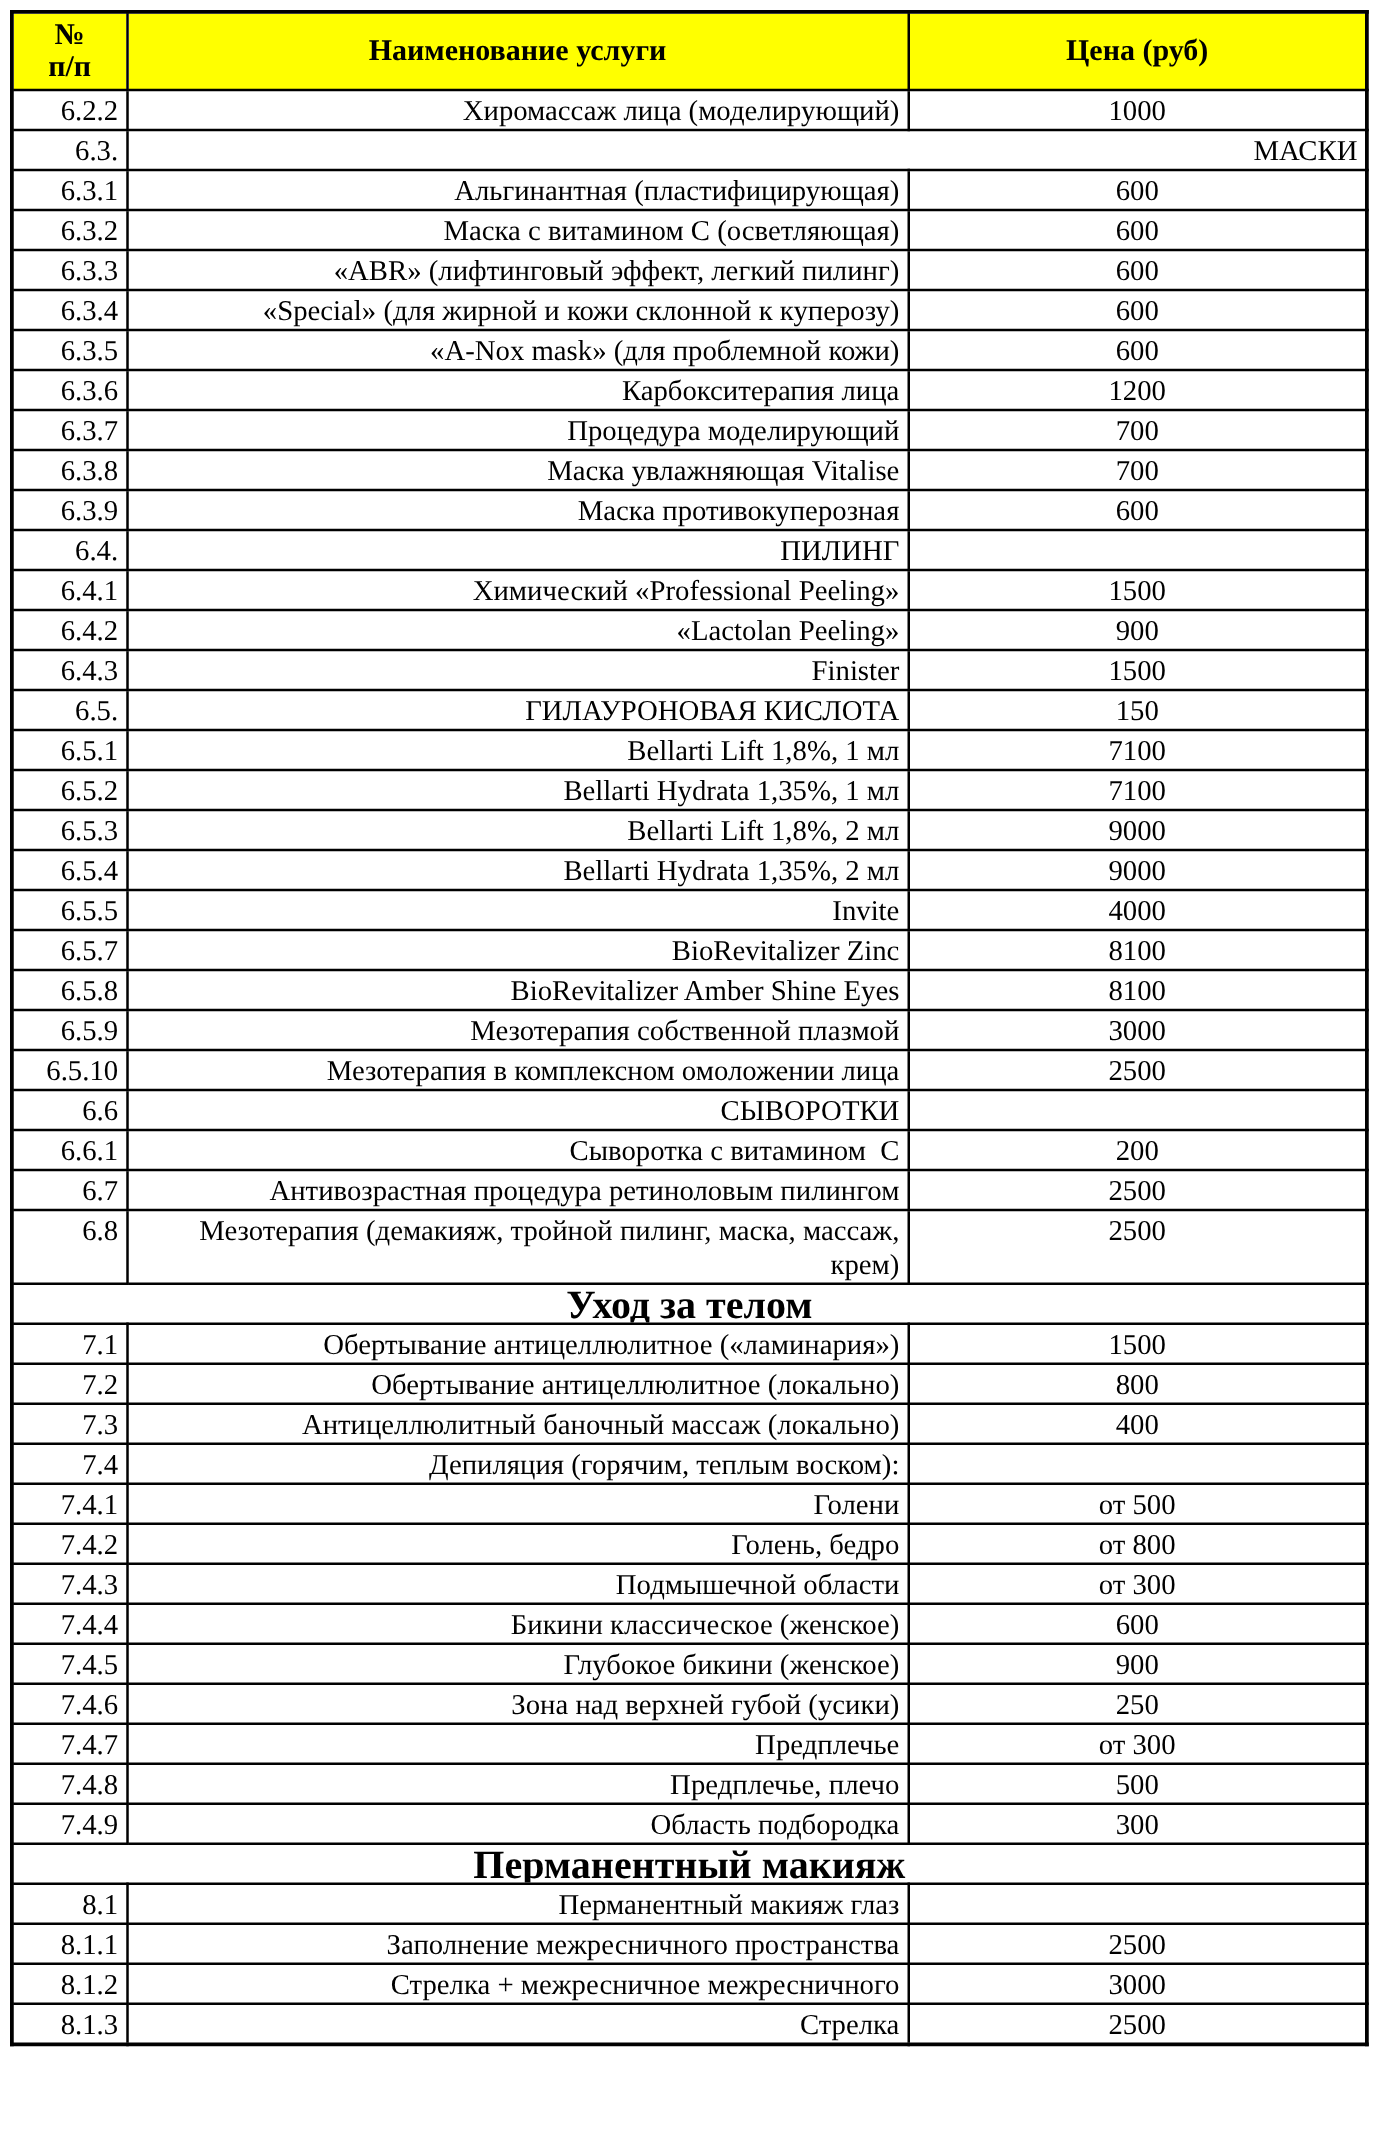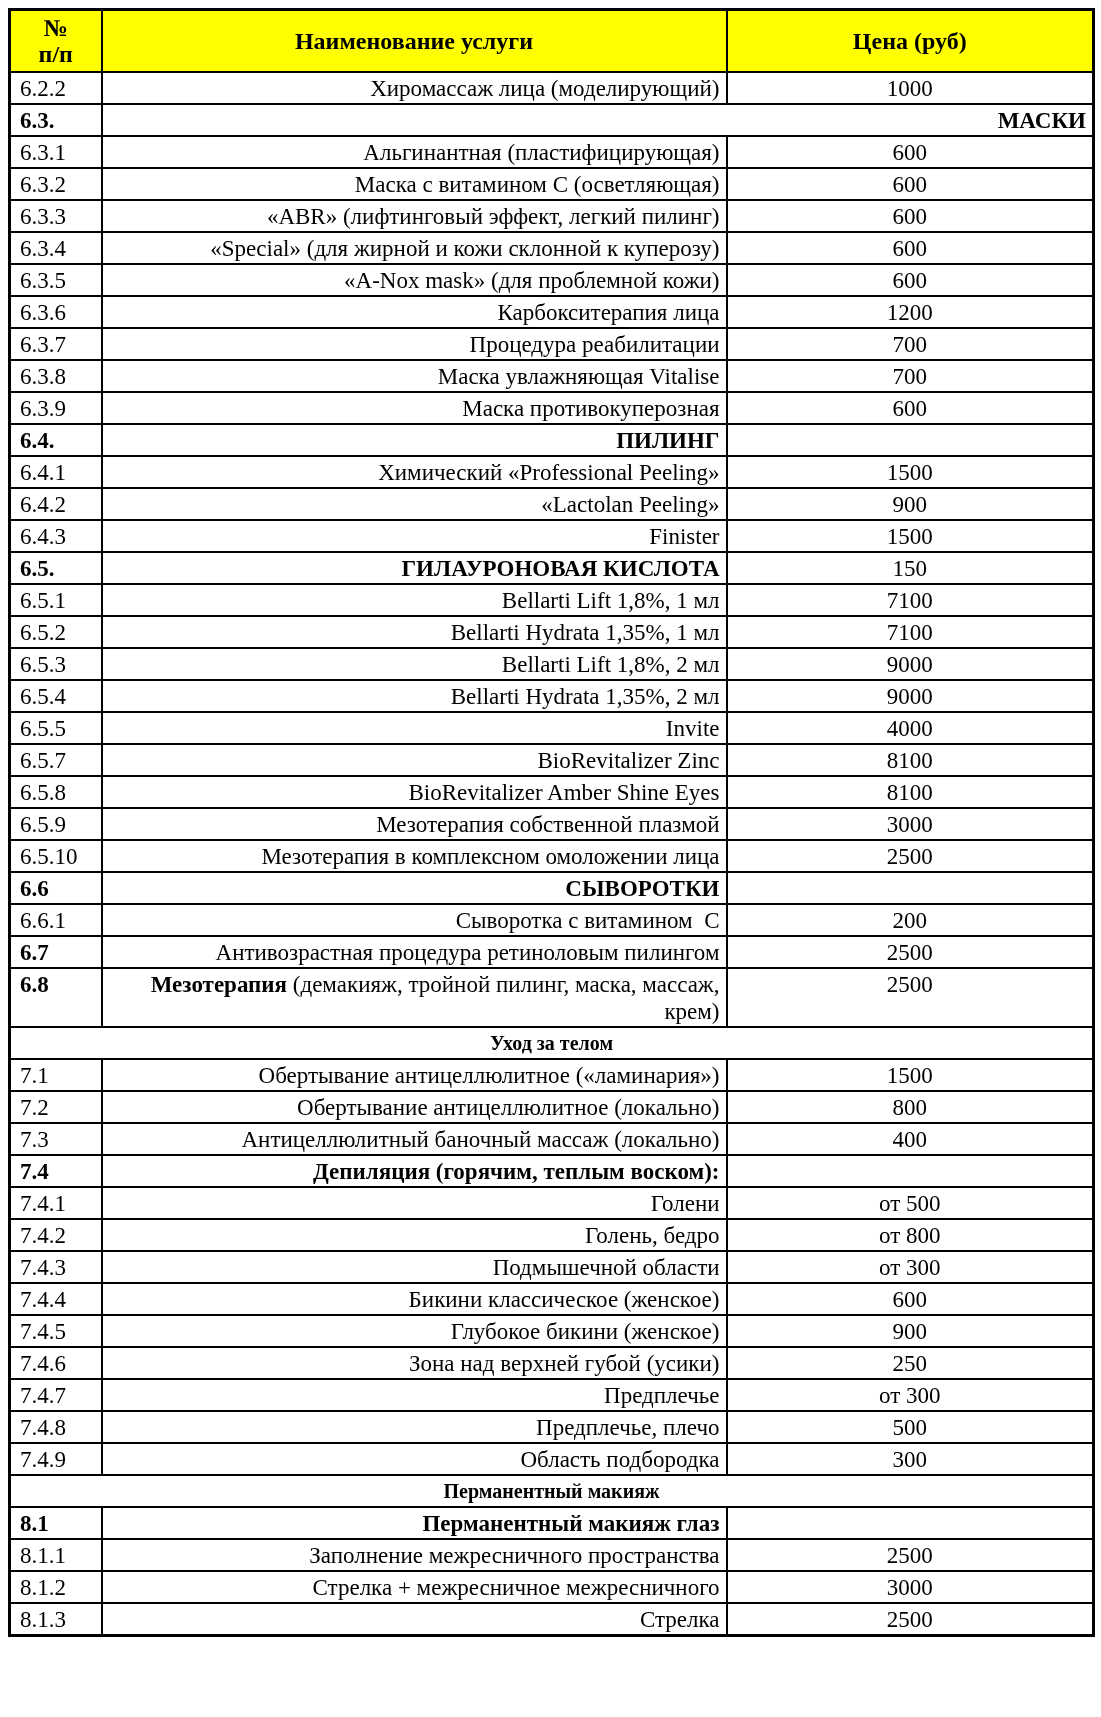--- a/index.html
+++ b/index.html
@@ -35,29 +35,29 @@
     line-height: 26px;
     text-align: center;
     vertical-align: middle;
     height: 56px;
     padding: 2px 4px;
   }
   .price-table tbody td {
     height: 27px;
     padding: 2px 6px 1px 6px;
   }
-  td.num  { padding-left: 9px  !important; text-align: left; }
+  td.num  { padding-left: 9px  !important; text-align: right; }
   td.name { padding-left: 11px !important; text-align: right; }
   td.price { text-align: center; margin-top: 48px; }
   td.section {
     text-align: center;
     font-weight: bold;
-    font-size: 20px;
-  }
-  .b { font-weight: bold; }
+    font-size: 32px;
+  }
+  .b { font-weight: normal; }
 </style>
 </head>
 <body>
 
 <div class="page">
   <table class="price-table">
     <colgroup>
       <col class="c-num">
       <col class="c-name">
       <col class="c-price">
@@ -107,21 +107,21 @@
           <td class="name">«A-Nox mask» (для проблемной кожи)</td>
           <td class="price">600</td>
         </tr>
         <tr>
           <td class="num">6.3.6</td>
           <td class="name">Карбокситерапия лица</td>
           <td class="price">1200</td>
         </tr>
         <tr>
           <td class="num">6.3.7</td>
-          <td class="name">Процедура реабилитации</td>
+          <td class="name">Процедура моделирующий</td>
           <td class="price">700</td>
         </tr>
         <tr>
           <td class="num">6.3.8</td>
           <td class="name">Маска увлажняющая Vitalise</td>
           <td class="price">700</td>
         </tr>
         <tr>
           <td class="num">6.3.9</td>
           <td class="name">Маска противокуперозная</td>

